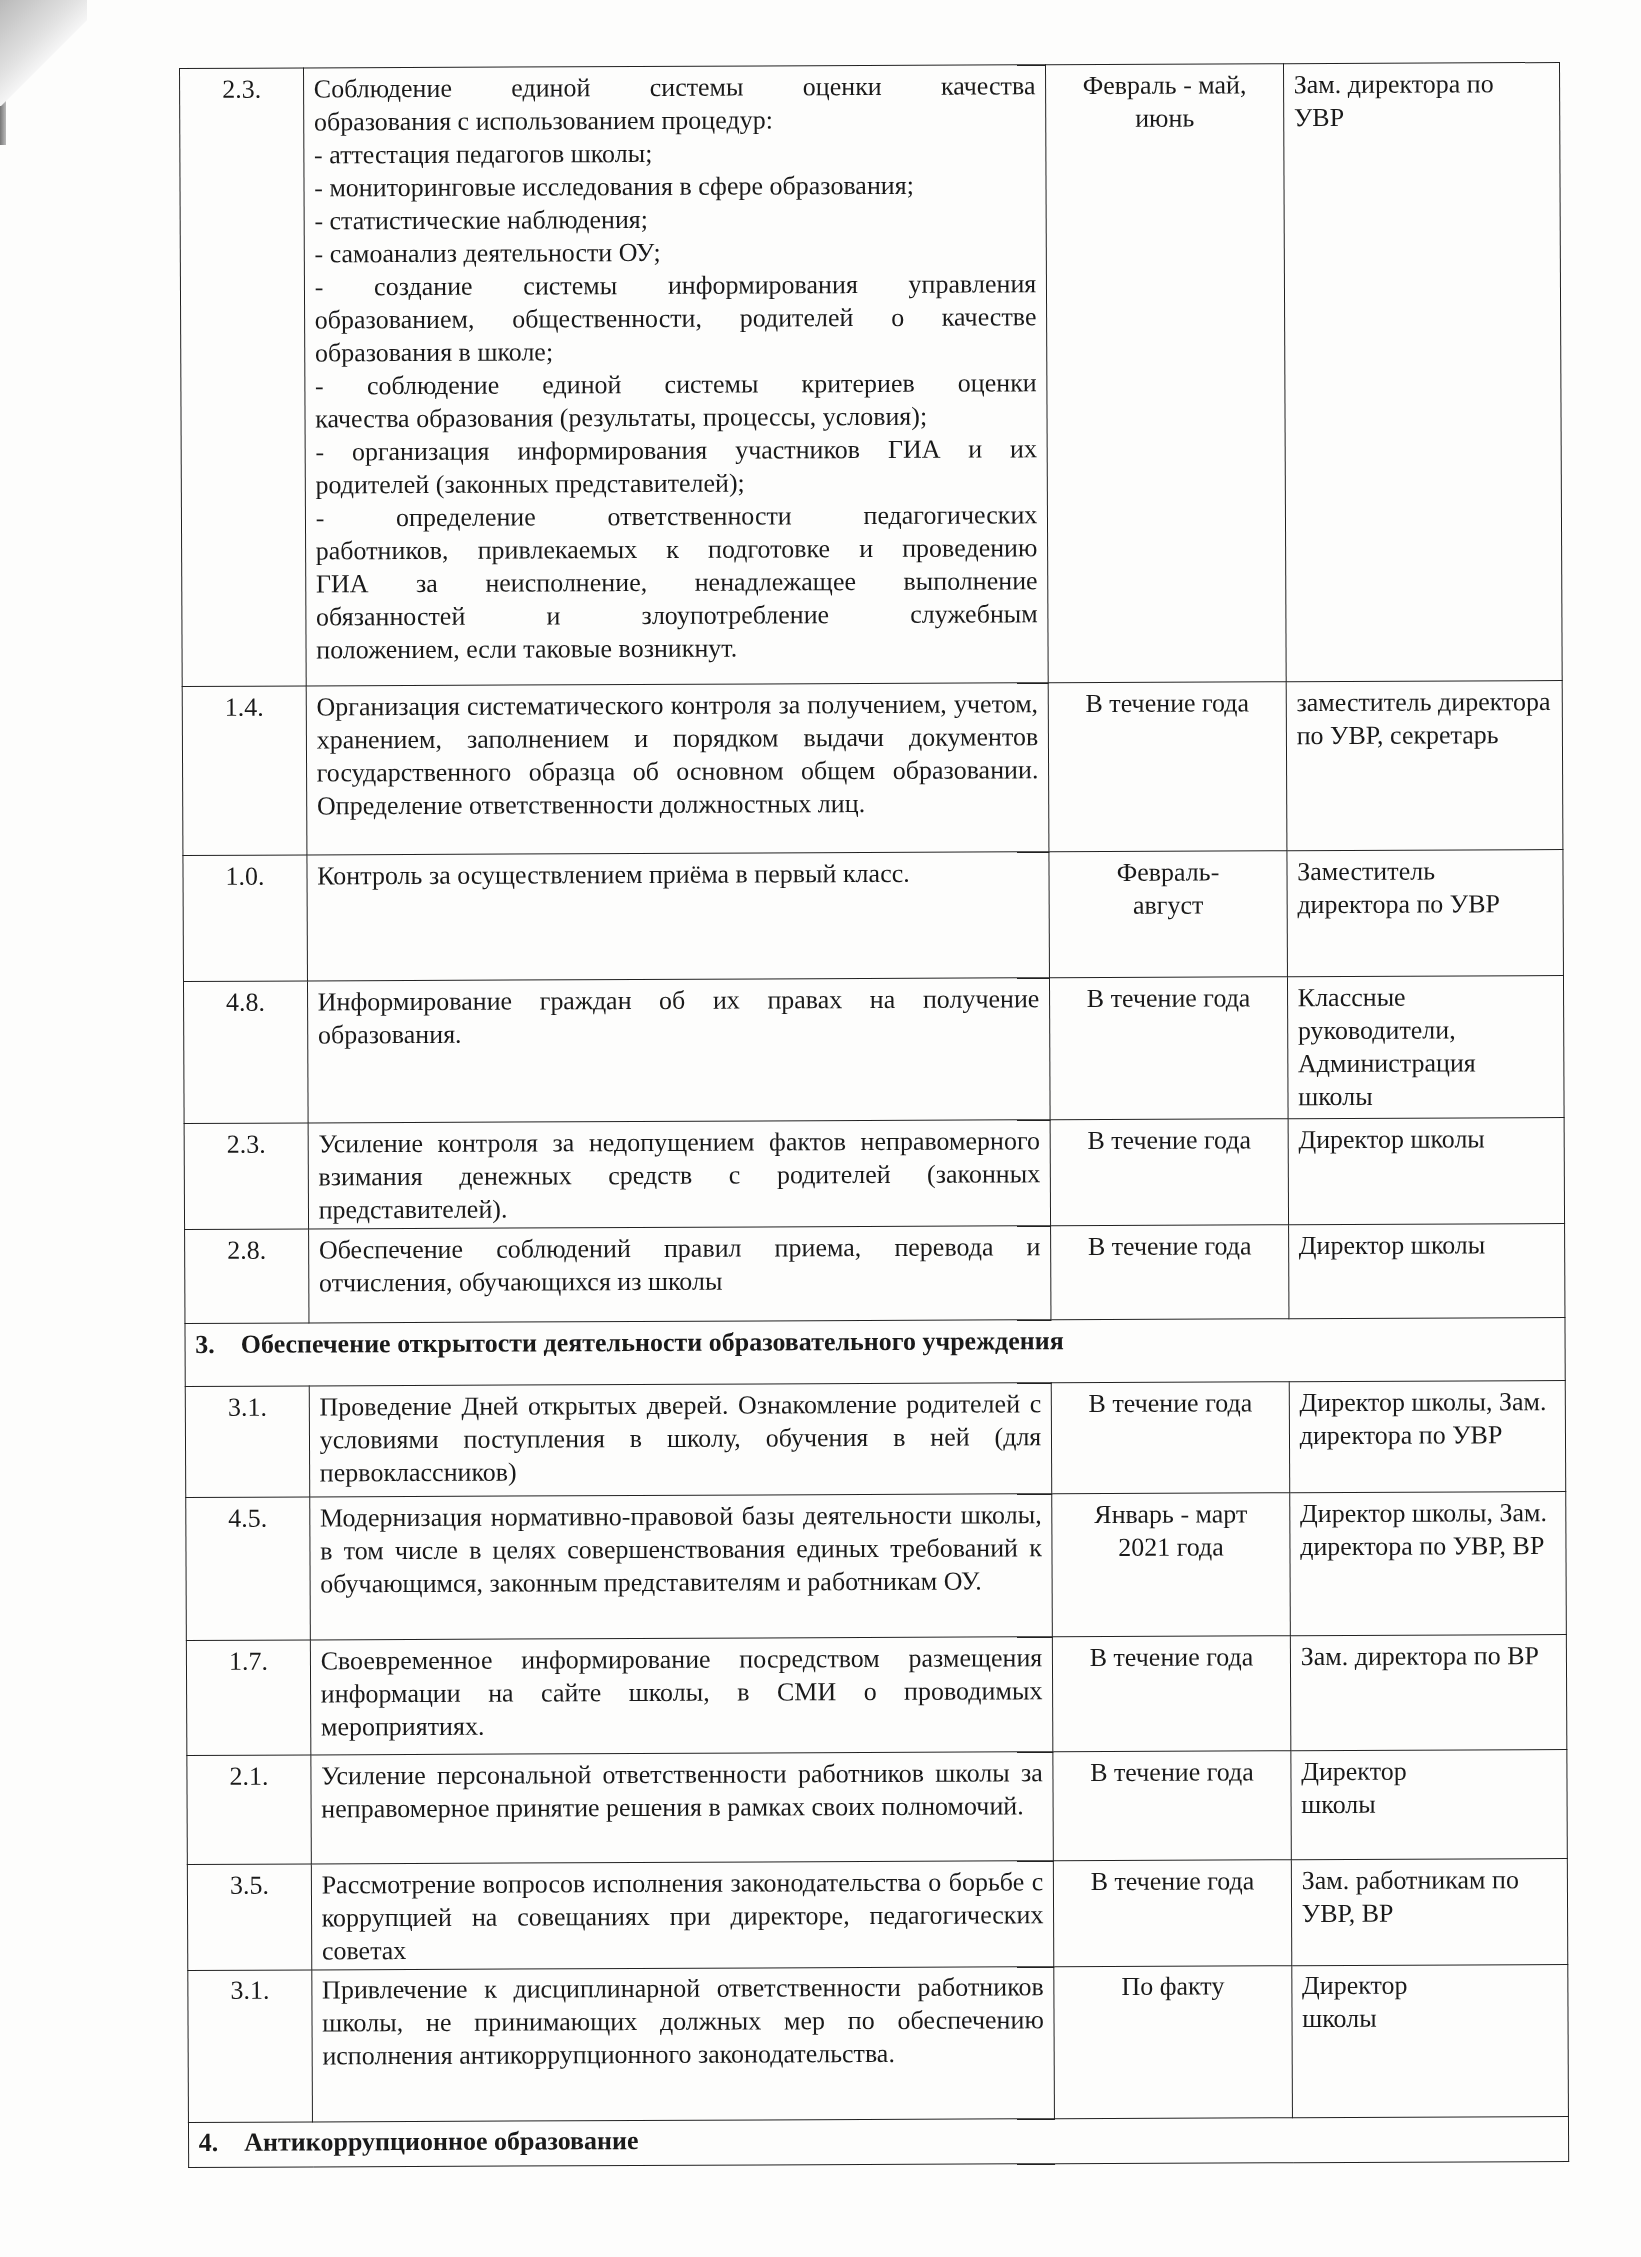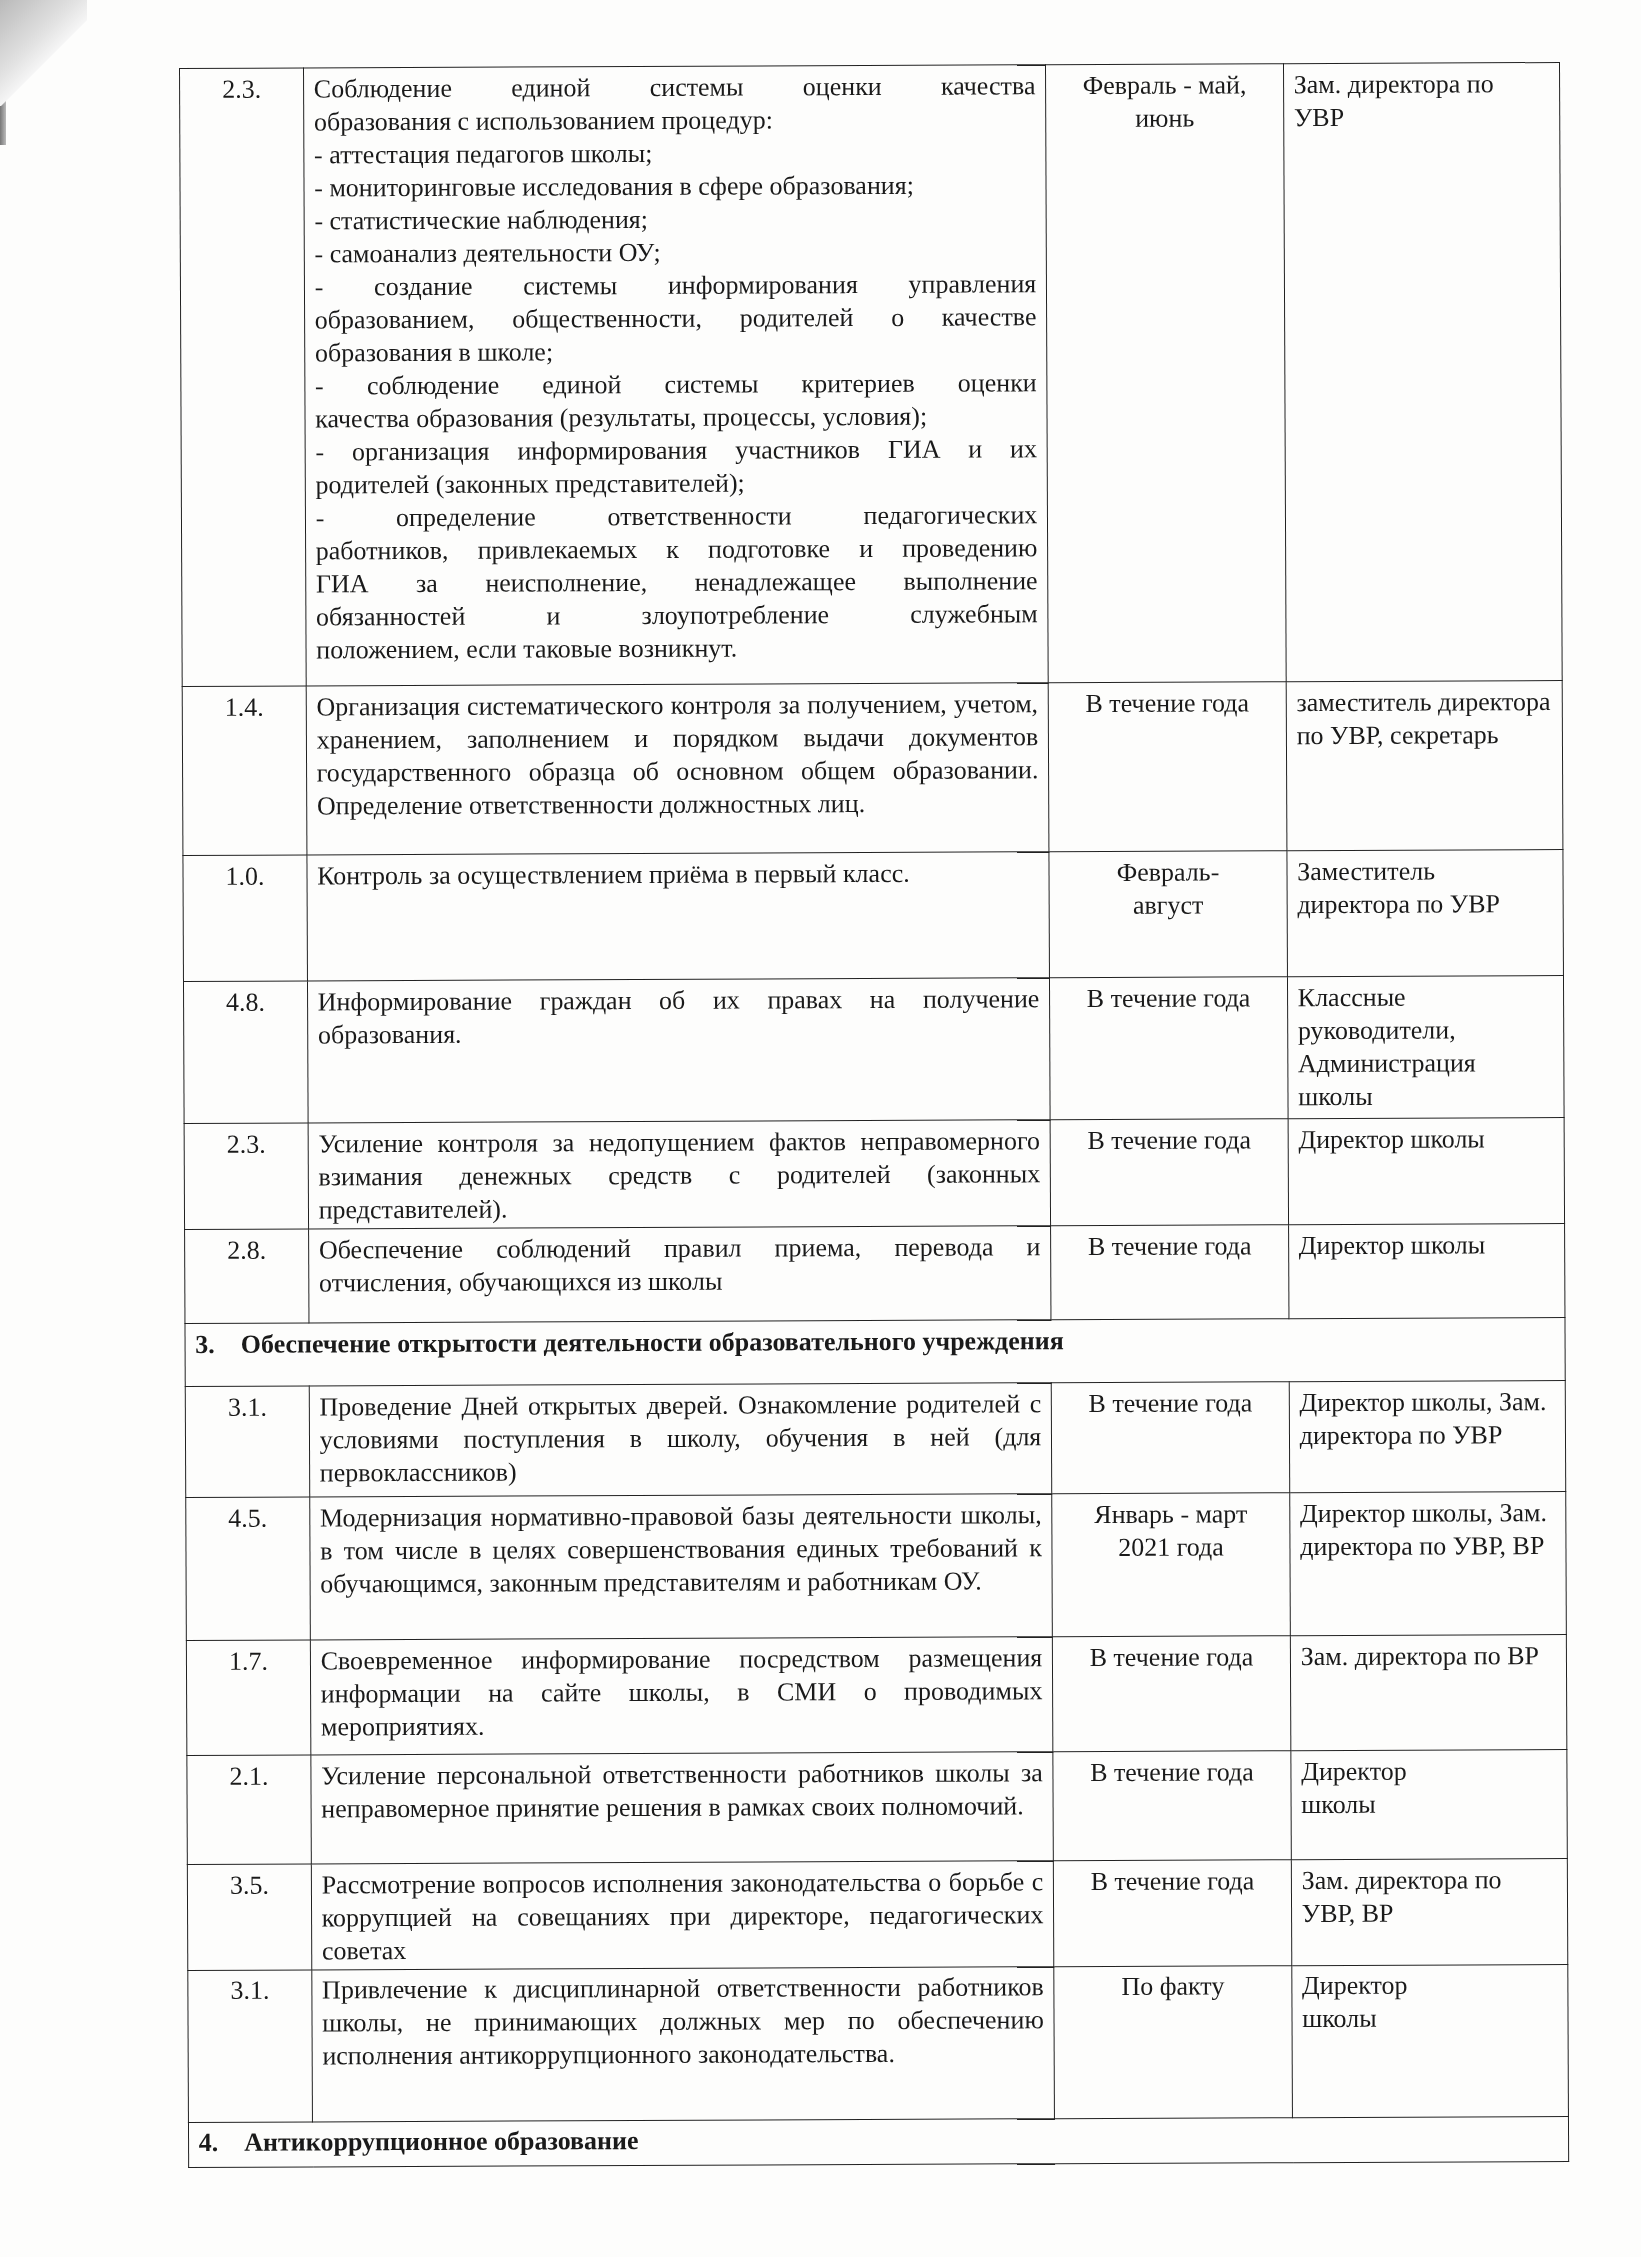--- a/index.html
+++ b/index.html
@@ -159,21 +159,21 @@
       <td class="num">2.1.</td>
       <td class="desc">Усиление персональной ответственности работников школы за неправомерное принятие решения в рамках своих полномочий.</td>
       <td class="term">В течение года</td>
       <td class="resp" style="padding-right:126px">Директор школы</td>
     </tr>
 
     <tr style="height:99px">
       <td class="num">3.5.</td>
       <td class="desc">Рассмотрение вопросов исполнения законодательства о борьбе с коррупцией на совещаниях при директоре, педагогических советах</td>
       <td class="term">В течение года</td>
-      <td class="resp">Зам. директора по УВР, ВР</td>
+      <td class="resp">Зам. работникам по УВР, ВР</td>
     </tr>
 
     <tr style="height:152px">
       <td class="num">3.1.</td>
       <td class="desc">Привлечение к дисциплинарной ответственности работников школы, не принимающих должных мер по обеспечению исполнения антикоррупционного законодательства.</td>
       <td class="term">По факту</td>
       <td class="resp" style="padding-right:126px">Директор школы</td>
     </tr>
 
     <tr style="height:45px">

